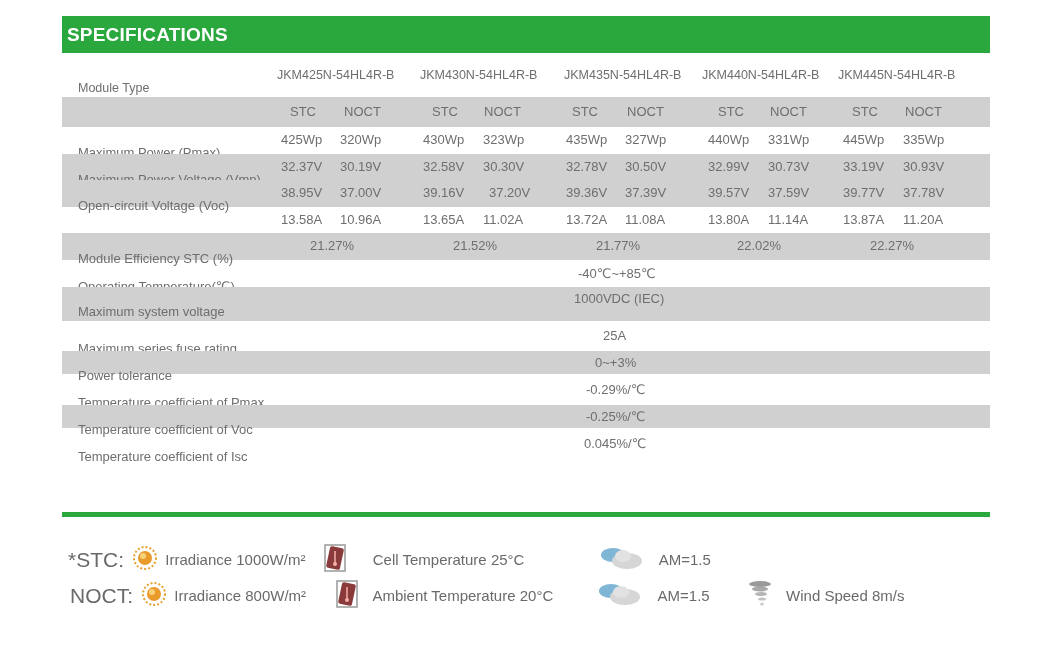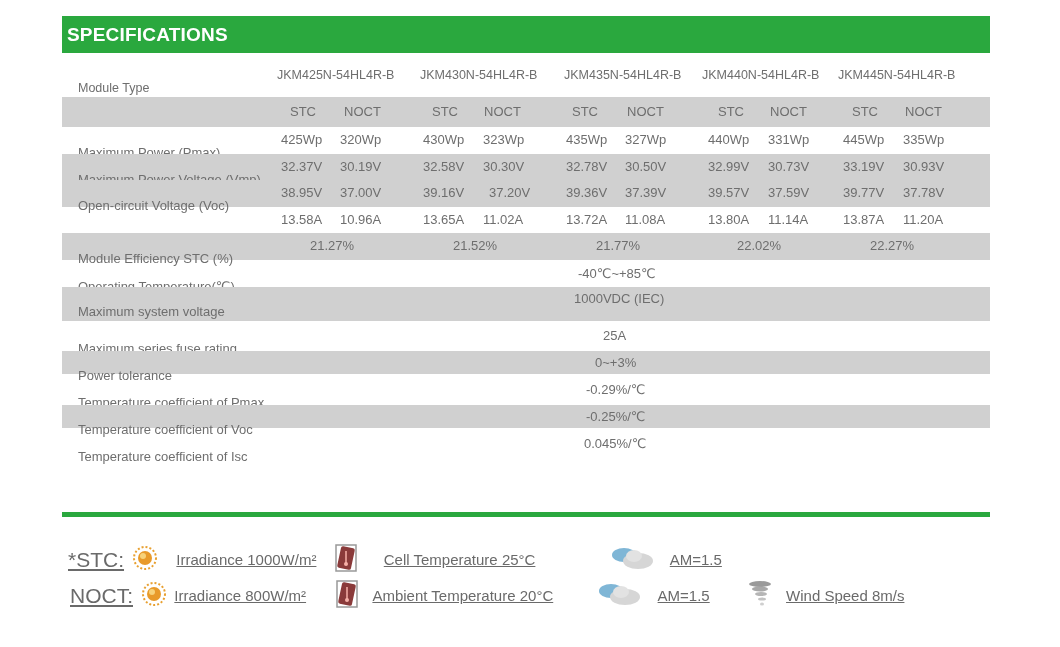--- a/index.html
+++ b/index.html
@@ -10,21 +10,21 @@
                font-size:19px; line-height:37px; padding-left:5px; letter-spacing:0.2px; }
   .row { position:relative; height:26.5px; font-size:13px; line-height:26.5px; }
   .row.gray { background:#d0d0d0; }
   .row .lbl { position:absolute; left:16px; top:0; white-space:nowrap;margin-top:13px; }
   .row .cell { position:absolute; top:0; white-space:nowrap; }
   .module-row { height:44px; line-height:44px; font-size:12.5px; }
   .hdr-row { height:30px; line-height:30px; font-size:13px; }
   .green-line { position:absolute; left:62px; top:512px; width:928px; height:5px; background:#2aa83e; }
   .legend { position:absolute; left:68px; font-size:15px; color:#6a6a6a; white-space:nowrap; }
   .legend .big { font-size:21px; color:#6a6a6a; }
-  .legend span { vertical-align:middle;text-decoration:underline; }
+  .legend span { vertical-align:middle; }
   .ic { display:inline-block; vertical-align:middle; }
 </style>
 </head>
 <body>
 
 <div class="wrap">
   <div class="title-bar">SPECIFICATIONS</div>
 
   <div class="row module-row">
     <span class="lbl">Module Type</span>
@@ -149,21 +149,21 @@
   <span class="big">*STC:</span>
   <span class="ic" style="margin-left:4px">
     <svg width="26" height="26" viewBox="0 0 26 26">
         <g stroke="#e8a030" stroke-width="2" stroke-dasharray="2 2">
           <circle cx="13" cy="13" r="11" fill="none"></circle>
         </g>
         <circle cx="13" cy="13" r="7" fill="#e89a2a"></circle>
         <circle cx="11" cy="11" r="3" fill="#f7d27a"></circle>
       </svg>
   </span>
-  <span style="margin-left:14px">Irradiance 1000W/m²</span>
+  <span style="margin-left:3px">Irradiance 1000W/m²</span>
   <span class="ic" style="margin-left:14px">
     <svg width="22" height="28" viewBox="0 0 22 28">
         <rect x="1" y="1" width="20" height="26" fill="none" stroke="#999" stroke-width="1.5"></rect>
         <rect x="4" y="3" width="14" height="22" rx="2" fill="#8a3a3a" transform="rotate(12 11 14)"></rect>
         <line x1="11" y1="7" x2="11" y2="19" stroke="#f6b0a8" stroke-width="1.5"></line>
         <circle cx="11" cy="20" r="2" fill="#f6b0a8"></circle>
       </svg>
   </span>
   <span style="margin-left:23px">Cell Temperature 25°C</span>
   <span class="ic" style="margin-left:70px">

